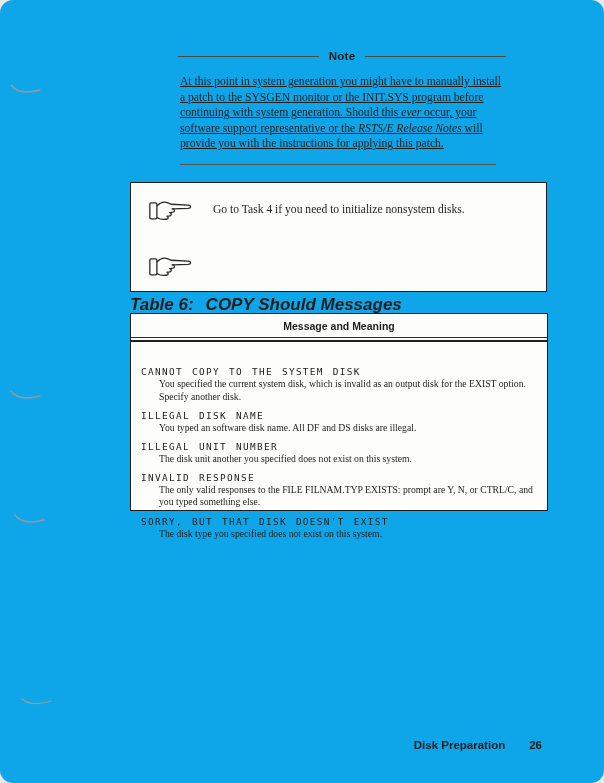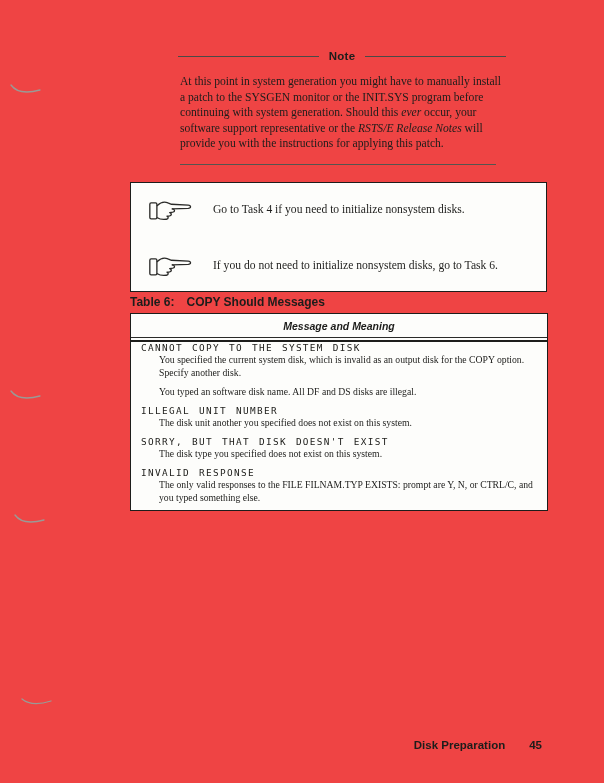--- a/index.html
+++ b/index.html
@@ -1,24 +1,25 @@
 <!DOCTYPE html>
 <html><head>
 <meta charset="utf-8">
 <style>
   * { margin: 0; padding: 0; box-sizing: border-box; }
   html, body { background: #e8e8e8; }
   .page {
     position: relative;
     width: 604px;
     height: 783px;
-    background: #ef4444;
+    background: #0ea5e9;
     font-family: "Liberation Serif", serif;
     color: #1d1d1b;
     overflow: hidden;
+    border-radius: 13px;
   }
 
   
   .note-header {
     position: absolute;
     left: 178px; top: 50px;
     width: 328px;
     display: flex;
     align-items: center;
     gap: 10px;
@@ -34,20 +35,21 @@
     font-size: 11.5px;
     letter-spacing: 0.3px;
   }
   .note-body {
     position: absolute;
     left: 180px; top: 74px;
     width: 324px;
     font-size: 11.6px;
     line-height: 15.6px;
     text-align: left;
+    text-decoration: underline;
   }
   .note-close-rule {
     position: absolute;
     left: 180px; top: 164px;
     width: 316px;
     border-top: 1.4px solid #55554f;
   }
 
   
   .callout-box {
@@ -71,49 +73,49 @@
     padding-top: 7px;
     padding-left: 18px;
   }
 
   
   .table-caption {
     position: absolute;
     left: 130px; top: 295px;
     font-family: "Liberation Sans", sans-serif;
     font-weight: bold;
-    font-size: 12px;
+    font-size: 17px;
     display: flex;
     gap: 12px;
+    font-style: italic;
   }
 
   
   .msg-table {
     position: absolute;
     left: 130px; top: 313px;
     width: 418px; height: 198px;
     border: 1.6px solid #1d1d1b;
     background: #fdfdfb;
   }
   .msg-table-header {
     text-align: center;
     font-family: "Liberation Sans", sans-serif;
     font-weight: bold;
     font-size: 10.5px;
     padding-top: 6px;
     padding-bottom: 5px;
     border-bottom: 1px solid #2a2a28;
-    font-style: italic;
   }
   .msg-table-header-thick {
     height: 2.4px;
     background: #1d1d1b;
     margin-top: 2px;
   }
-  .msg-table-body { padding: 0 10px 0 10px; }
+  .msg-table-body { padding: 24px 10px 0 10px; }
   .msg-row { margin-bottom: 7px; }
   .msg-code {
     font-family: "DejaVu Sans Mono", monospace;
     font-size: 9.4px;
     letter-spacing: 1.35px;
     word-spacing: 2px;
     color: #22221f;
     margin-bottom: 1px;
     white-space: nowrap;
   }
@@ -169,64 +171,64 @@
       <span class="callout-text">Go to Task 4 if you need to initialize nonsystem disks.</span>
     </div>
     <div class="callout-row second">
       <svg class="hand-icon" viewBox="0 0 52 34">
         <g fill="none" stroke="#2a2a28" stroke-width="1.5" stroke-linecap="round" stroke-linejoin="round">
           <rect x="2" y="9" width="8" height="18" rx="1.5"></rect>
           <path d="M10.5 12 C14 8.5 19 7.5 22.5 9 L26.5 10.5 L45.5 11.5 C49 11.8 49 15 45.5 15.2 L27.5 15.8"></path>
           <path d="M27.5 15.8 C30.5 16.2 31 19 28 19.5 L24.5 20 C27 20.6 27 23.2 24.5 23.7 L21.5 24.1 C23.5 24.8 23.2 27.2 20.8 27.5 C16.5 28 13 27.5 10.5 25.8"></path>
         </g>
       </svg>
-      <span class="callout-text">If you do not need to initialize nonsystem disks, go to Task 6.</span>
     </div>
   </div>
 
   <div class="table-caption">
     <span>Table 6:</span>
     <span>COPY Should Messages</span>
   </div>
 
   <div class="msg-table">
     <div class="msg-table-header">Message and Meaning</div>
     <div class="msg-table-header-thick"></div>
     <div class="msg-table-body">
 
       <div class="msg-row">
         <div class="msg-code">CANNOT COPY TO THE SYSTEM DISK</div>
-        <div class="msg-meaning">You specified the current system disk, which is invalid as an output disk for the COPY option. Specify another disk.</div>
-      </div>
-
-      <div class="msg-row">
+        <div class="msg-meaning">You specified the current system disk, which is invalid as an output disk for the EXIST option. Specify another disk.</div>
+      </div>
+
+      <div class="msg-row">
+        <div class="msg-code">ILLEGAL DISK NAME</div>
         <div class="msg-meaning">You typed an software disk name. All DF and DS disks are illegal.</div>
       </div>
 
       <div class="msg-row">
         <div class="msg-code">ILLEGAL UNIT NUMBER</div>
         <div class="msg-meaning">The disk unit another you specified does not exist on this system.</div>
       </div>
 
       <div class="msg-row">
+        <div class="msg-code">INVALID RESPONSE</div>
+        <div class="msg-meaning">The only valid responses to the FILE FILNAM.TYP EXISTS: prompt are Y, N, or CTRL/C, and you typed something else.</div>
+      </div>
+
+      <div class="msg-row">
         <div class="msg-code">SORRY, BUT THAT DISK DOESN'T EXIST</div>
         <div class="msg-meaning">The disk type you specified does not exist on this system.</div>
       </div>
 
-      <div class="msg-row">
-        <div class="msg-code">INVALID RESPONSE</div>
-        <div class="msg-meaning">The only valid responses to the FILE FILNAM.TYP EXISTS: prompt are Y, N, or CTRL/C, and you typed something else.</div>
-      </div>
-
     </div>
   </div>
 
   <div class="footer">
     <span>Disk Preparation</span>
-    <span>45</span>
+    <span>26</span>
   </div>
 
   <svg class="margin-mark mm1" viewBox="0 0 34 14">
     <path d="M2 3 C7 10 16 12 31 8" fill="none" stroke="#9a9a96" stroke-width="1.3" stroke-linecap="round"></path>
   </svg>
   <svg class="margin-mark mm2" viewBox="0 0 34 14">
     <path d="M2 3 C7 10 16 12 31 8" fill="none" stroke="#9a9a96" stroke-width="1.3" stroke-linecap="round"></path>
   </svg>
   <svg class="margin-mark mm3" viewBox="0 0 34 14">
     <path d="M2 3 C7 10 16 12 31 8" fill="none" stroke="#9a9a96" stroke-width="1.3" stroke-linecap="round"></path>

